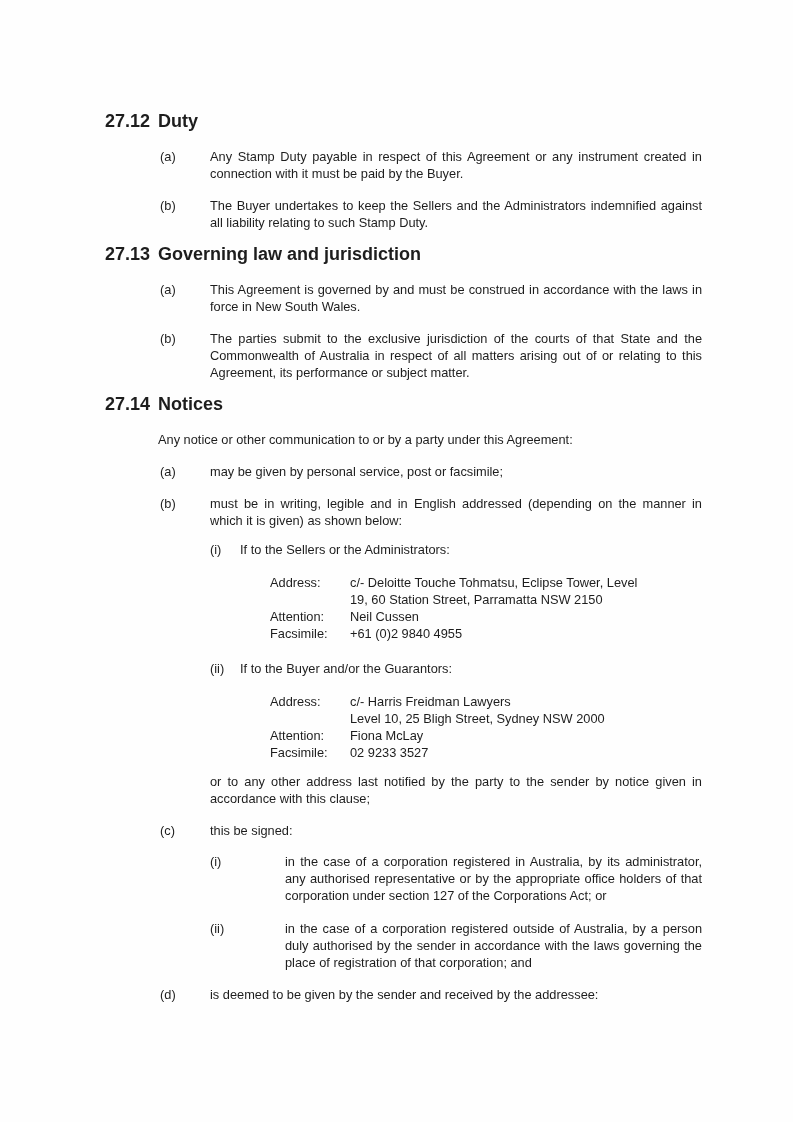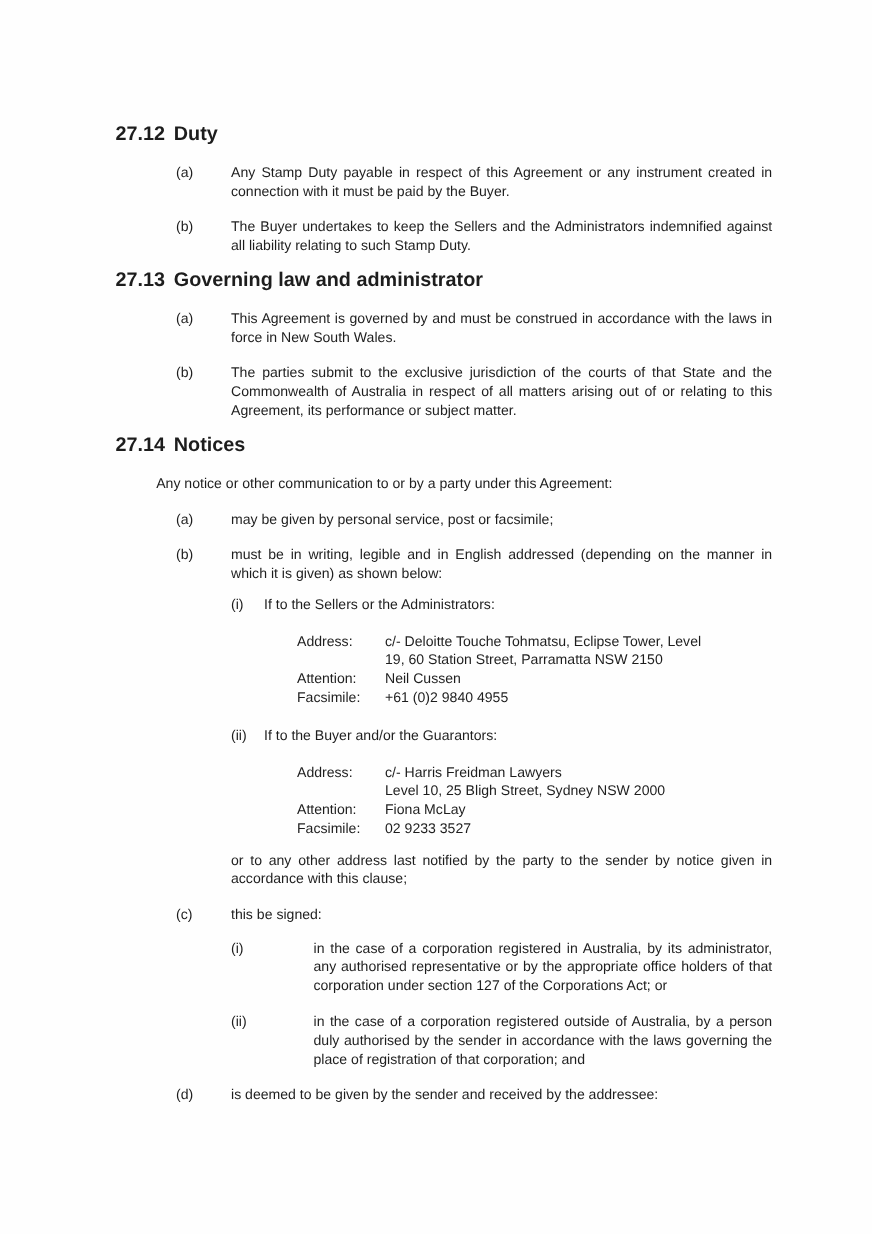--- a/index.html
+++ b/index.html
@@ -20,21 +20,21 @@
   }
   .content {
     position:absolute; left:105px; top:113px; width:597px;
   }
   .sec { margin-bottom:14px; }
   .sec-heading {
     display:flex; font-weight:700; font-size:18px;
     margin-bottom:18px;
   }
   .sec-num { width:53px; flex-shrink:0; }
-  .sec-intro { margin-left:37px; margin-bottom:15px; }
+  .sec-intro { margin-left:53px; margin-bottom:15px; }
   .clause { display:flex; padding-left:55px; margin-bottom:15px; }
   .clause-marker { width:50px; flex-shrink:0; }
   .clause-body { flex:1; text-align:justify; }
   .recipient { margin-top:12px; }
   .recipient-heading { text-align:left; }
   .rec-marker { display:inline-block; width:30px; }
   .addr-block { margin:16px 0 2px 60px; }
   .addr-row { display:flex; }
   .addr-label { width:80px; flex-shrink:0; }
   .addr-value { flex:1; white-space:pre-line; }
@@ -63,21 +63,21 @@
       </div>
       <div class="clause">
         <span class="clause-marker">(b)</span>
         <div class="clause-body">The Buyer undertakes to keep the Sellers and the Administrators indemnified against all liability relating to such Stamp Duty.</div>
       </div>
     </div>
 
     <div class="sec">
       <div class="sec-heading">
         <span class="sec-num">27.13</span>
-        <span class="sec-title">Governing law and administrator</span>
+        <span class="sec-title">Governing law and jurisdiction</span>
       </div>
       <div class="clause">
         <span class="clause-marker">(a)</span>
         <div class="clause-body">This Agreement is governed by and must be construed in accordance with the laws in force in New South Wales.</div>
       </div>
       <div class="clause">
         <span class="clause-marker">(b)</span>
         <div class="clause-body">The parties submit to the exclusive jurisdiction of the courts of that State and the Commonwealth of Australia in respect of all matters arising out of or relating to this Agreement, its performance or subject matter.</div>
       </div>
     </div>

